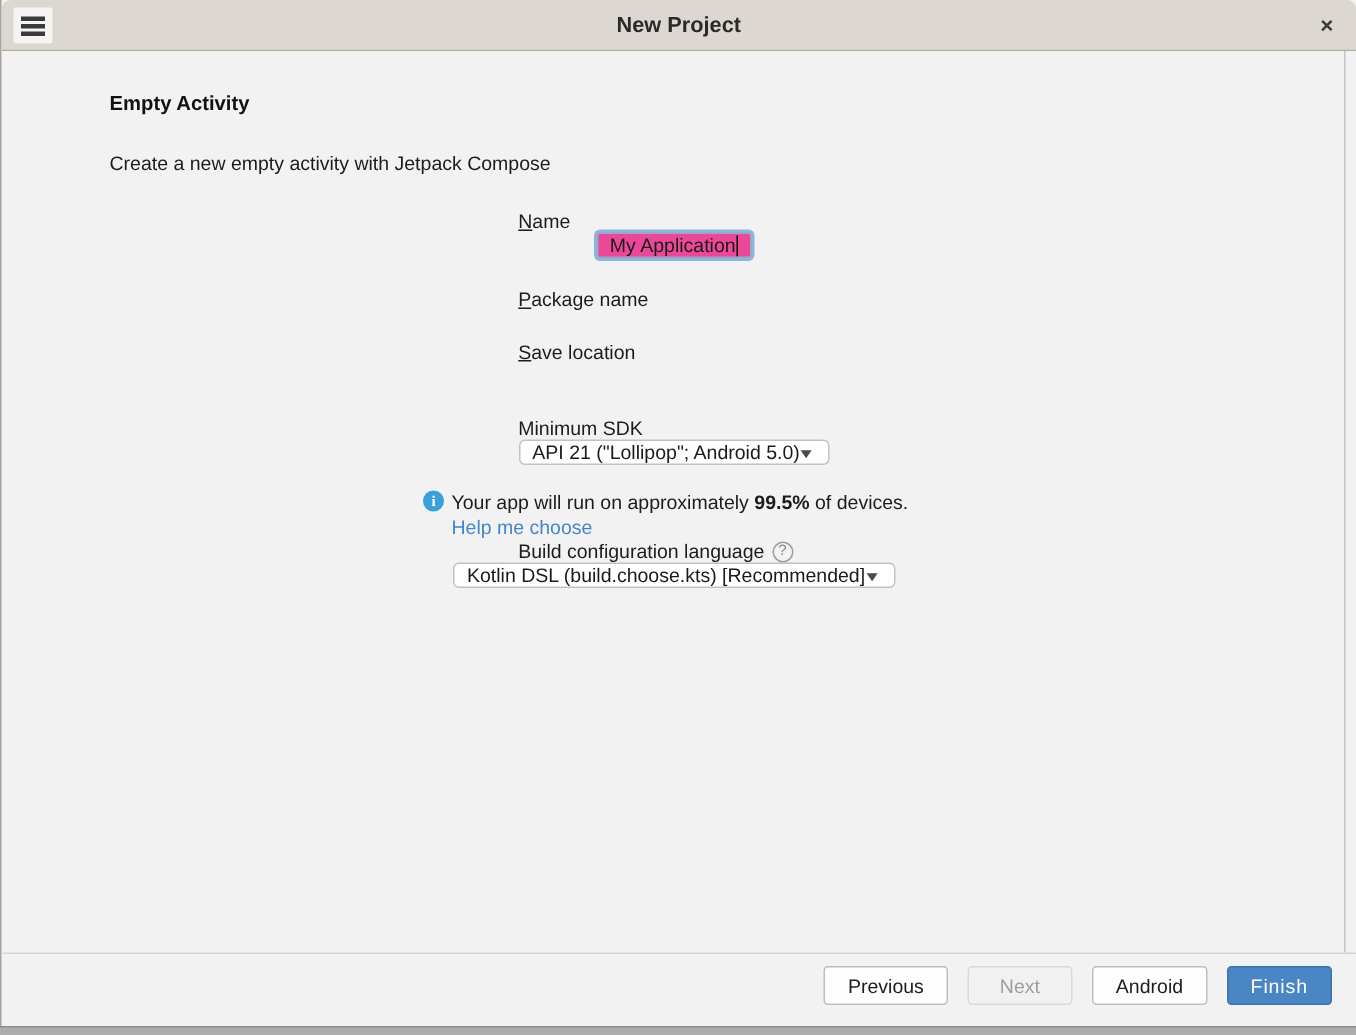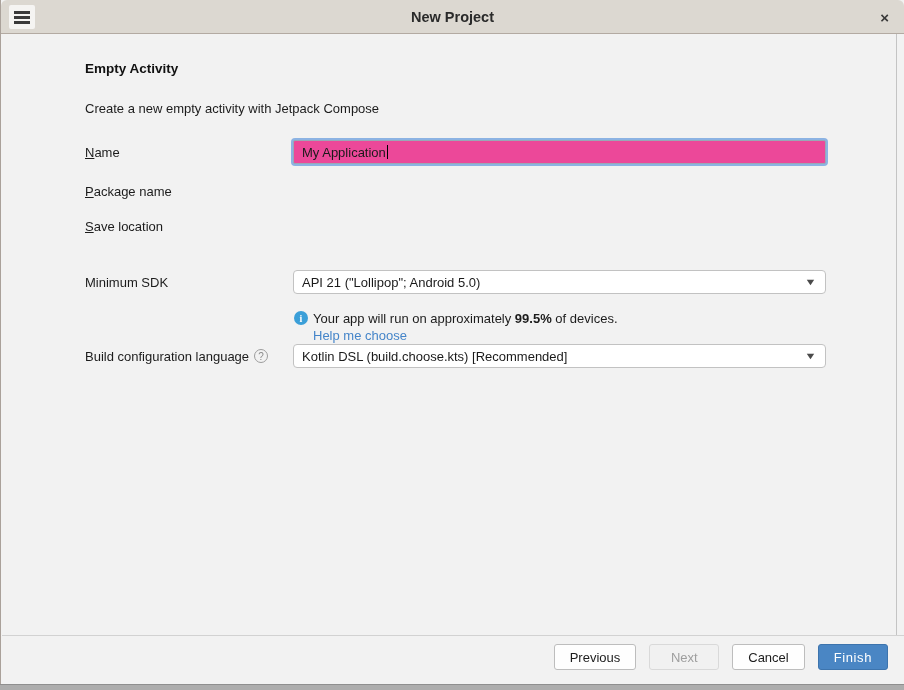--- a/index.html
+++ b/index.html
@@ -42,26 +42,26 @@
   }
   .menu-btn i { display: block; width: 16px; height: 3px; background: #3a3a3a; }
   .win-title { font-weight: bold; font-size: 14.5px; color: #2a2a2a; }
   .close-btn {
     position: absolute; right: 15px; top: 0; height: 34px;
     display: flex; align-items: center;
     font-size: 15px; font-weight: bold; color: #3a3a3a; cursor: pointer;
   }
 
   
-  .content { position: relative; padding-left: 12px; }
+  .content { position: relative; }
   .page-title { margin: 27px 0 0 72px; font-size: 13.5px; font-weight: bold; color: #111; }
   .page-subtitle { margin: 25px 0 0 72px; font-size: 13px; color: #1c1c1c; }
 
   .form { margin-top: 24px; }
-  .row { display: flex; align-items: center; padding: 0 78px 0 72px; }
+  .row { display: flex; align-items: center; padding: 0 78px 0 72px; flex-direction: column; }
   .row + .row { margin-top: 20px; }
   .row.gap-lg { margin-top: 36px; }
   .label {
     width: 208px; flex-shrink: 0;
     display: flex; align-items: center;
     font-size: 13px; color: #1c1c1c;
   }
   .label u { text-decoration: underline; }
 
   .field {
@@ -207,21 +207,21 @@
             <span class="arrow">▼</span>
           </div>
         </div>
 
       </div>
     </div>
 
     <div class="footer">
       <button class="btn">Previous</button>
       <button class="btn disabled">Next</button>
-      <button class="btn">Cancel</button>
+      <button class="btn">Android</button>
       <button class="btn primary">Finish</button>
     </div>
 
     <div class="right-edge"></div>
   </div>
 
   <div class="bottom-strip"></div>
 </div>
 
 </body></html>

